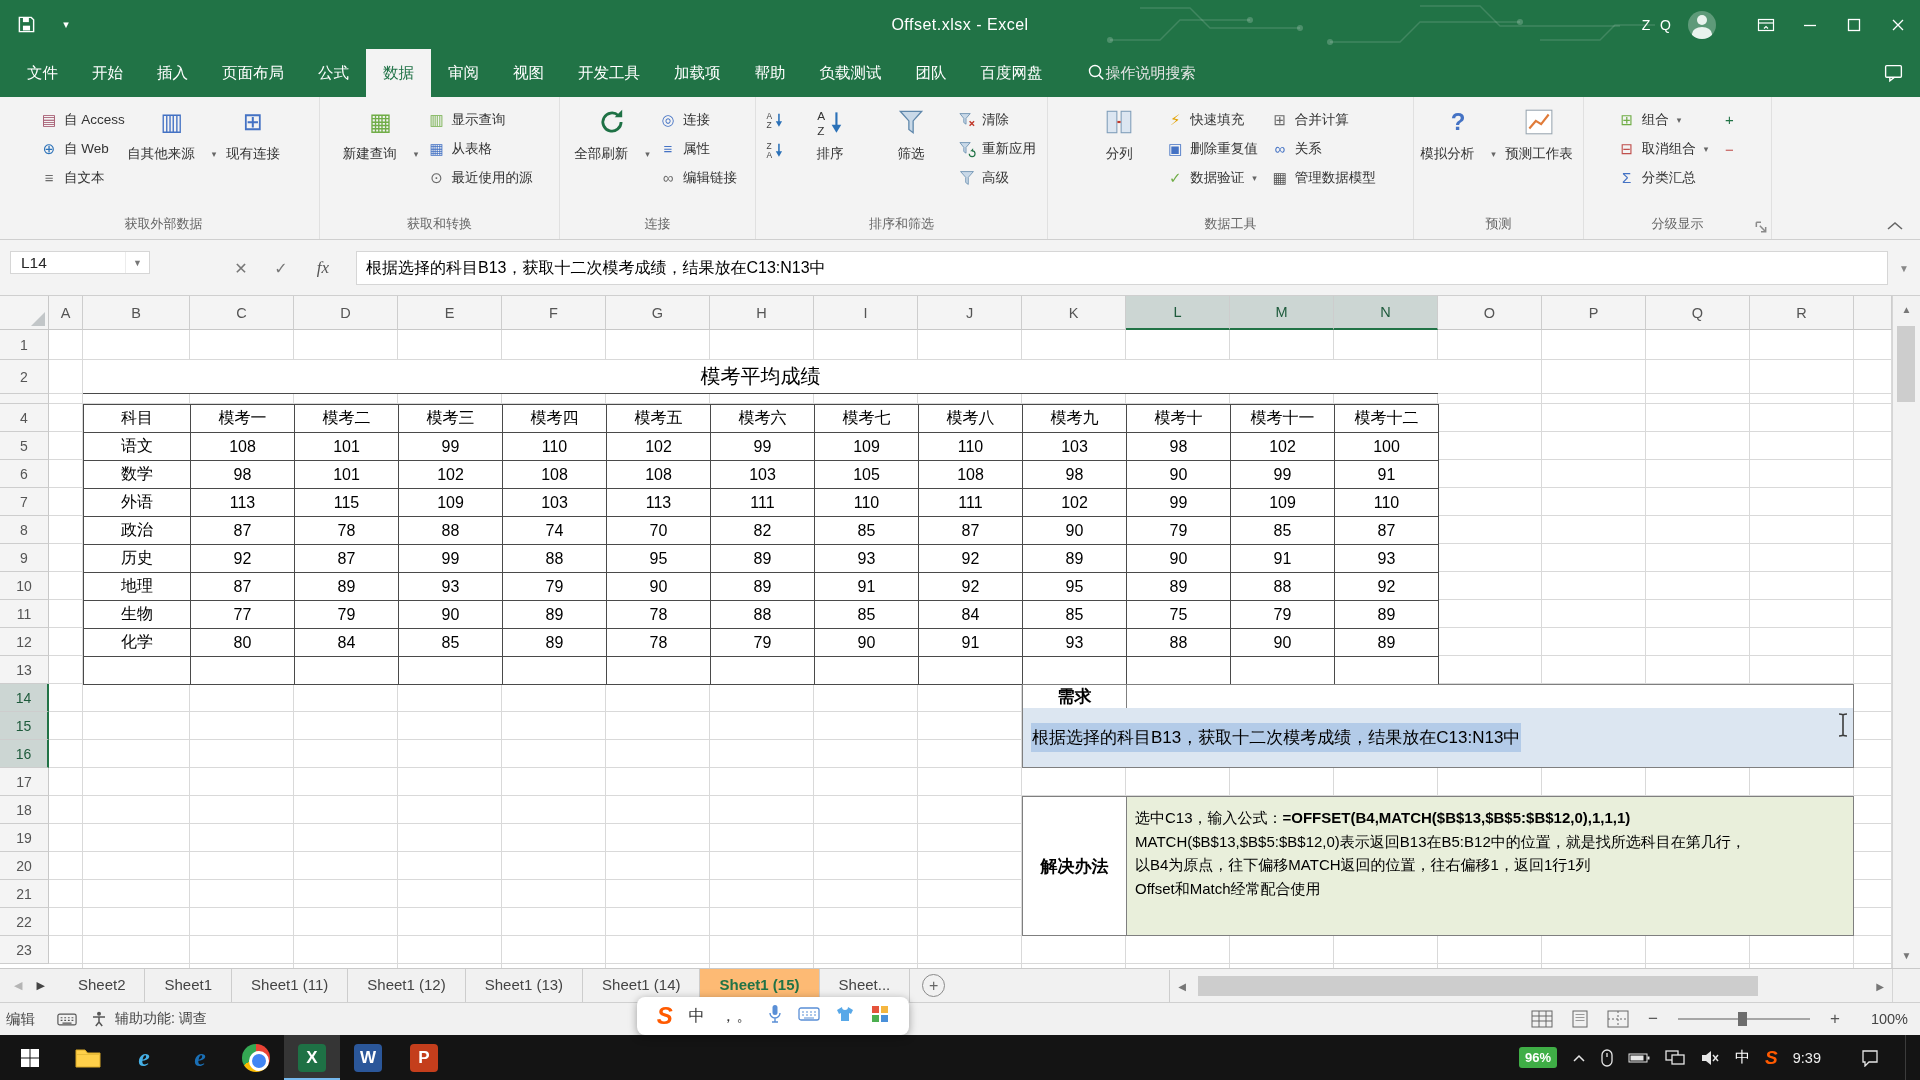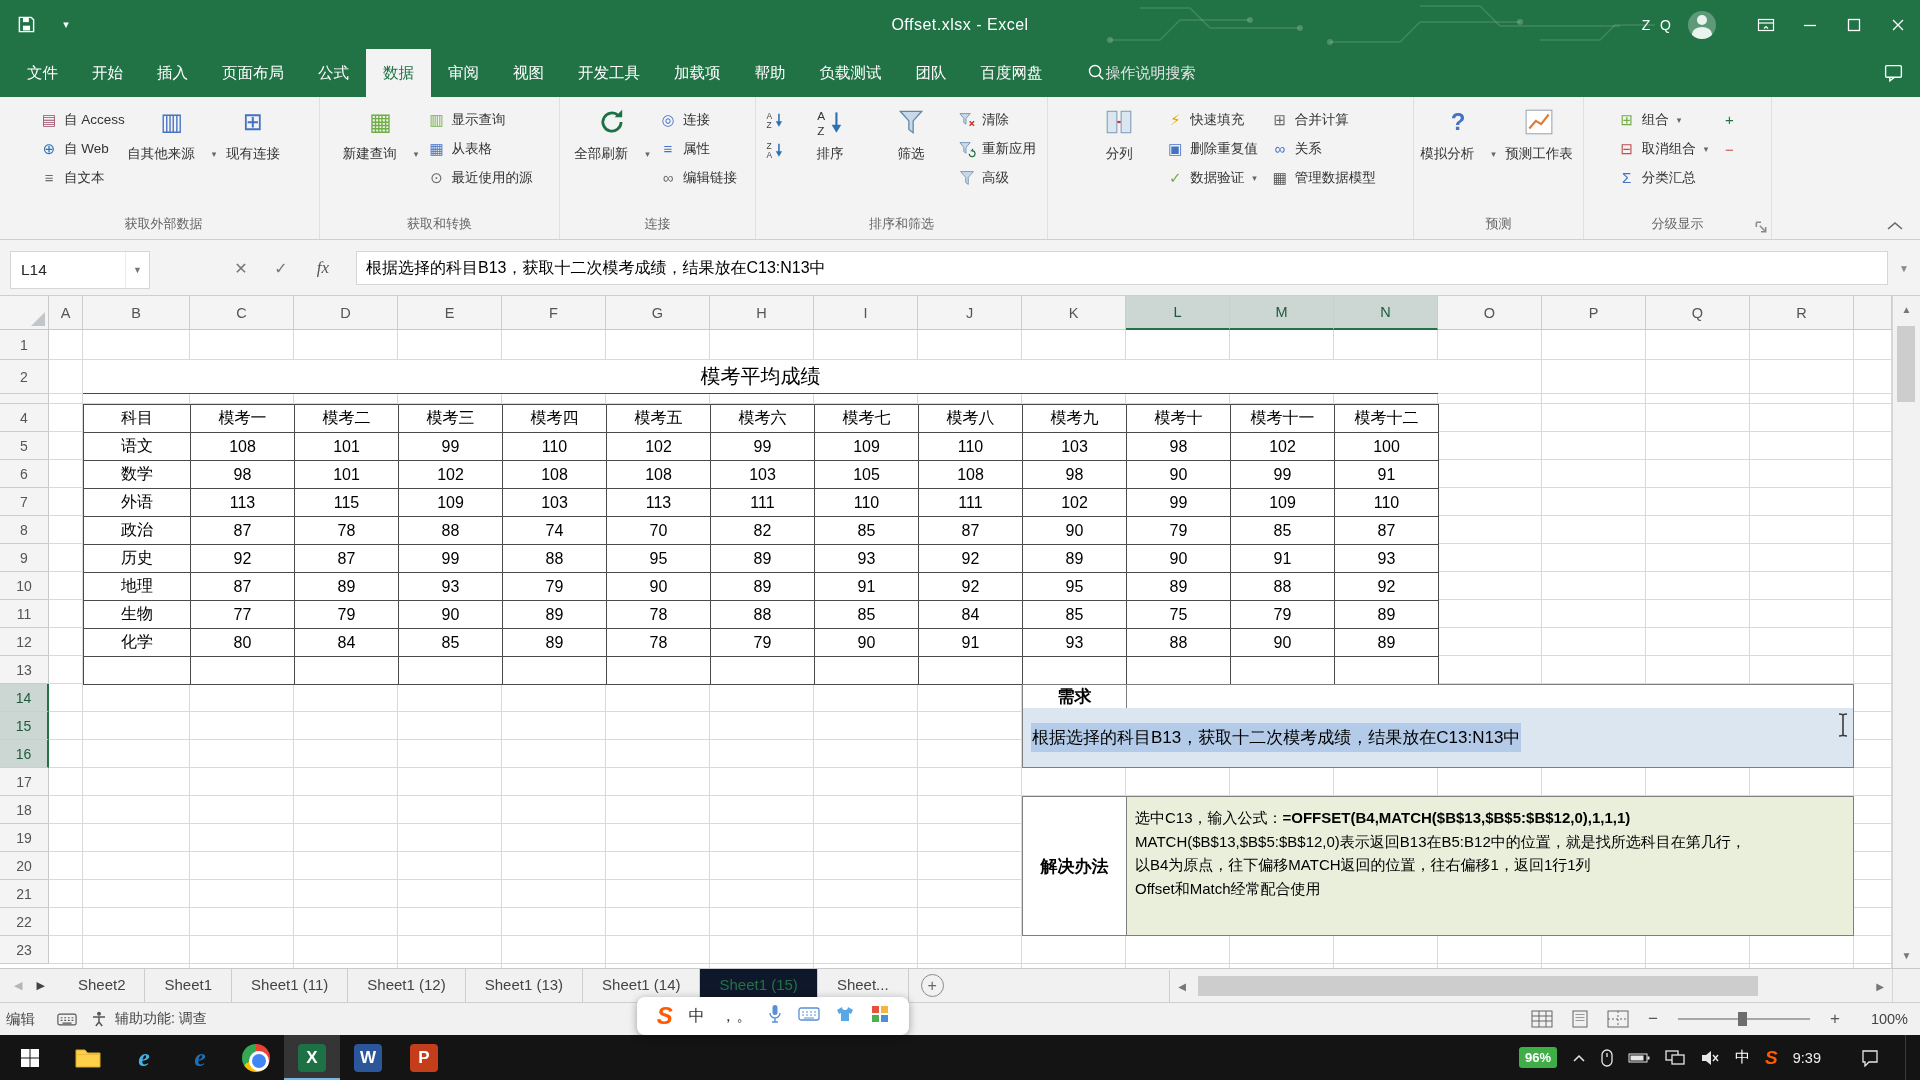--- a/index.html
+++ b/index.html
@@ -43,21 +43,21 @@
 .btn-iconly{height:24px;width:26px;display:flex;align-items:center;justify-content:center;}
 .ico30{width:30px;height:30px;display:flex;align-items:center;justify-content:center;font-size:24px;line-height:30px;}
 .ico18{width:18px;height:18px;display:flex;align-items:center;justify-content:center;font-size:15px;line-height:18px;}
 .ico30 svg,.ico18 svg{width:100%;height:100%;display:block;}
 .drop{font-size:9px;color:#666;margin-left:2px;}
 .launcher{position:absolute;right:3px;bottom:5px;width:14px;height:14px;}
 #ribbon-collapse{position:absolute;right:14px;bottom:8px;width:20px;height:14px;}
 
 
 #formulabar{position:absolute;left:0;top:240px;width:1920px;height:56px;background:#f3f3f3;border-bottom:1px solid #cfcfcf;z-index:20;}
-#namebox{position:absolute;left:10px;top:11px;width:140px;height:38px;background:#fff;border:1px solid #d6d6d6;display:flex;align-items:center;}
+#namebox{position:absolute;left:10px;top:11px;width:140px;height:23px;background:#fff;border:1px solid #d6d6d6;display:flex;align-items:center;}
 #namebox .val{flex:1;padding-left:10px;font-size:15.5px;}
 #namebox .nb-drop{width:24px;height:100%;display:flex;align-items:center;justify-content:center;border-left:1px solid #ececec;color:#777;font-size:9px;}
 .fb-btn{position:absolute;top:11px;width:38px;height:34px;display:flex;align-items:center;justify-content:center;font-size:16px;color:#777;}
 #fb-cancel{left:222px;}
 #fb-enter{left:262px;}
 #fb-fx{left:304px;font-style:italic;font-family:"Liberation Serif","DejaVu Serif",serif;font-size:17px;color:#555;}
 #formula-input{position:absolute;left:356px;top:11px;width:1532px;height:34px;background:#fff;border:1px solid #d6d6d6;display:flex;align-items:center;padding-left:9px;font-size:16px;color:#000;}
 #fb-expand{position:absolute;right:2px;top:11px;width:28px;height:34px;display:flex;align-items:center;justify-content:center;color:#888;font-size:10px;}
 
 
@@ -90,21 +90,21 @@
 .vs-btn{height:26px;display:flex;align-items:center;justify-content:center;color:#777;font-size:10px;}
 #vs-thumb{position:absolute;left:4px;top:30px;width:18px;height:76px;background:#cdcdcd;}
 #vs-down{position:absolute;bottom:0;left:0;right:0;}
 
 
 #sheettabs{position:absolute;left:0;top:968px;width:1920px;height:34px;background:#f1f1f1;border-top:1px solid #c9c9c9;display:flex;align-items:center;z-index:15;}
 .st-arrow{font-size:11px;color:#444;margin-left:14px;}
 .st-arrow.dis{color:#b5b5b5;}
 #sheet-tabs-list{display:flex;height:100%;margin-left:14px;}
 .stab{padding:0 19px;line-height:32px;font-size:15px;color:#444;border-right:1px solid #cdcdcd;background:#f1f1f1;white-space:nowrap;}
-.stab.active{background:#0f172a;color:#217346;font-weight:normal;}
+.stab.active{background:#fdba74;color:#217346;font-weight:bold;}
 #new-sheet{width:23px;height:23px;border-radius:50%;border:1px solid #8a8a8a;color:#666;display:flex;align-items:center;justify-content:center;font-size:16px;margin-left:12px;}
 #hscroll{position:absolute;left:1169px;top:1px;width:723px;height:32px;background:#f1f1f1;border-left:1px solid #cdcdcd;display:flex;align-items:center;}
 .hs-btn{width:24px;text-align:center;font-size:10px;color:#777;}
 #hs-thumb{width:560px;height:20px;background:#cdcdcd;margin-left:4px;}
 .hs-btn.right{margin-left:auto;}
 #st-corner{position:absolute;left:1892px;top:0;width:28px;height:34px;background:#f1f1f1;border-left:1px solid #d5d5d5;}
 
 
 #statusbar{position:absolute;left:0;top:1002px;width:1920px;height:33px;background:#f1f1f1;border-top:1px solid #d0d0d0;display:flex;align-items:center;z-index:16;}
 #sb-mode{margin-left:6px;font-size:14.5px;color:#444;}
@@ -445,20 +445,21 @@
               <div class="btn-small">
                 <span class="ico18" style="color: rgb(68, 114, 196);">∞</span>
                 <span>关系</span>
               </div>
               <div class="btn-small">
                 <span class="ico18" style="color: rgb(85, 85, 85);">▦</span>
                 <span>管理数据模型</span>
               </div>
             </div>
           </div>
+          <div class="rgroup-label">数据工具</div>
         </div>
         <div class="rgroup" style="width: 170px;">
           <div class="rgroup-content">
             <div class="btn-large">
               <span class="ico30" style="color: rgb(68, 114, 196); font-weight: bold;">?</span>
               <div class="lbl">
                 <span>模拟分析</span>
                 <span class="drop">▾</span>
               </div>
             </div>

